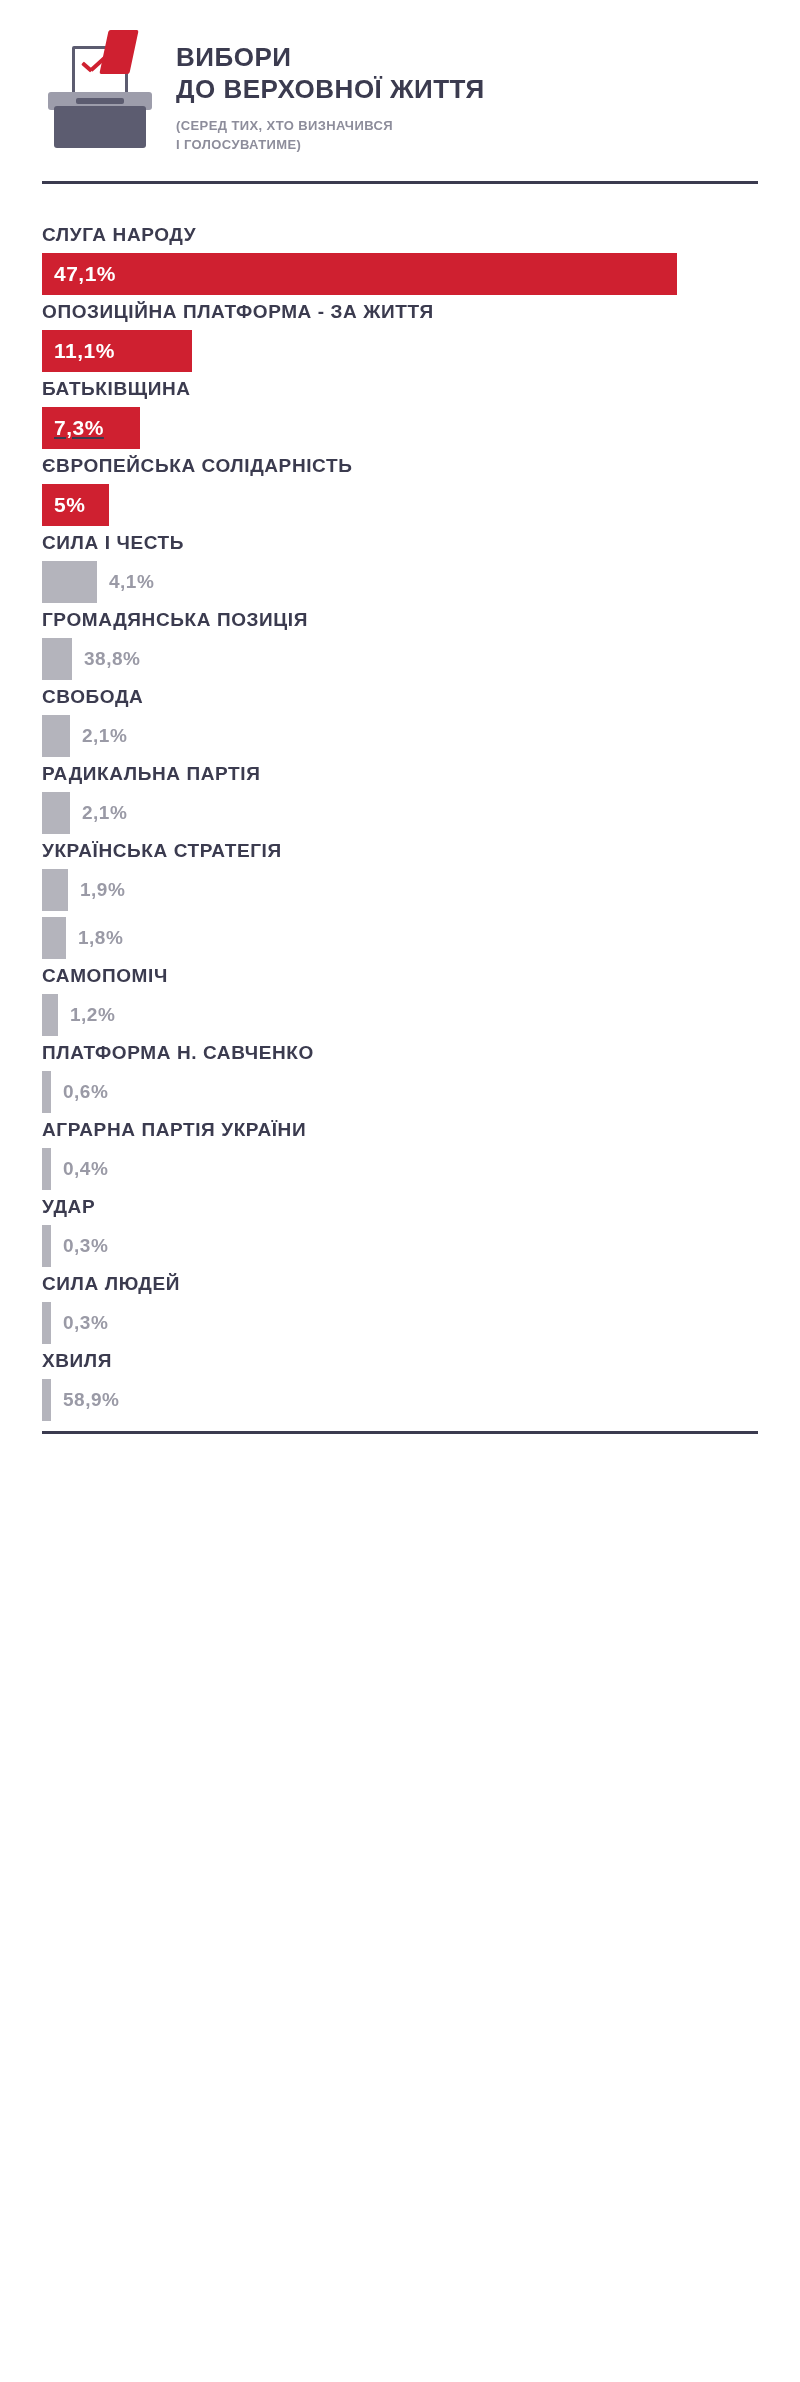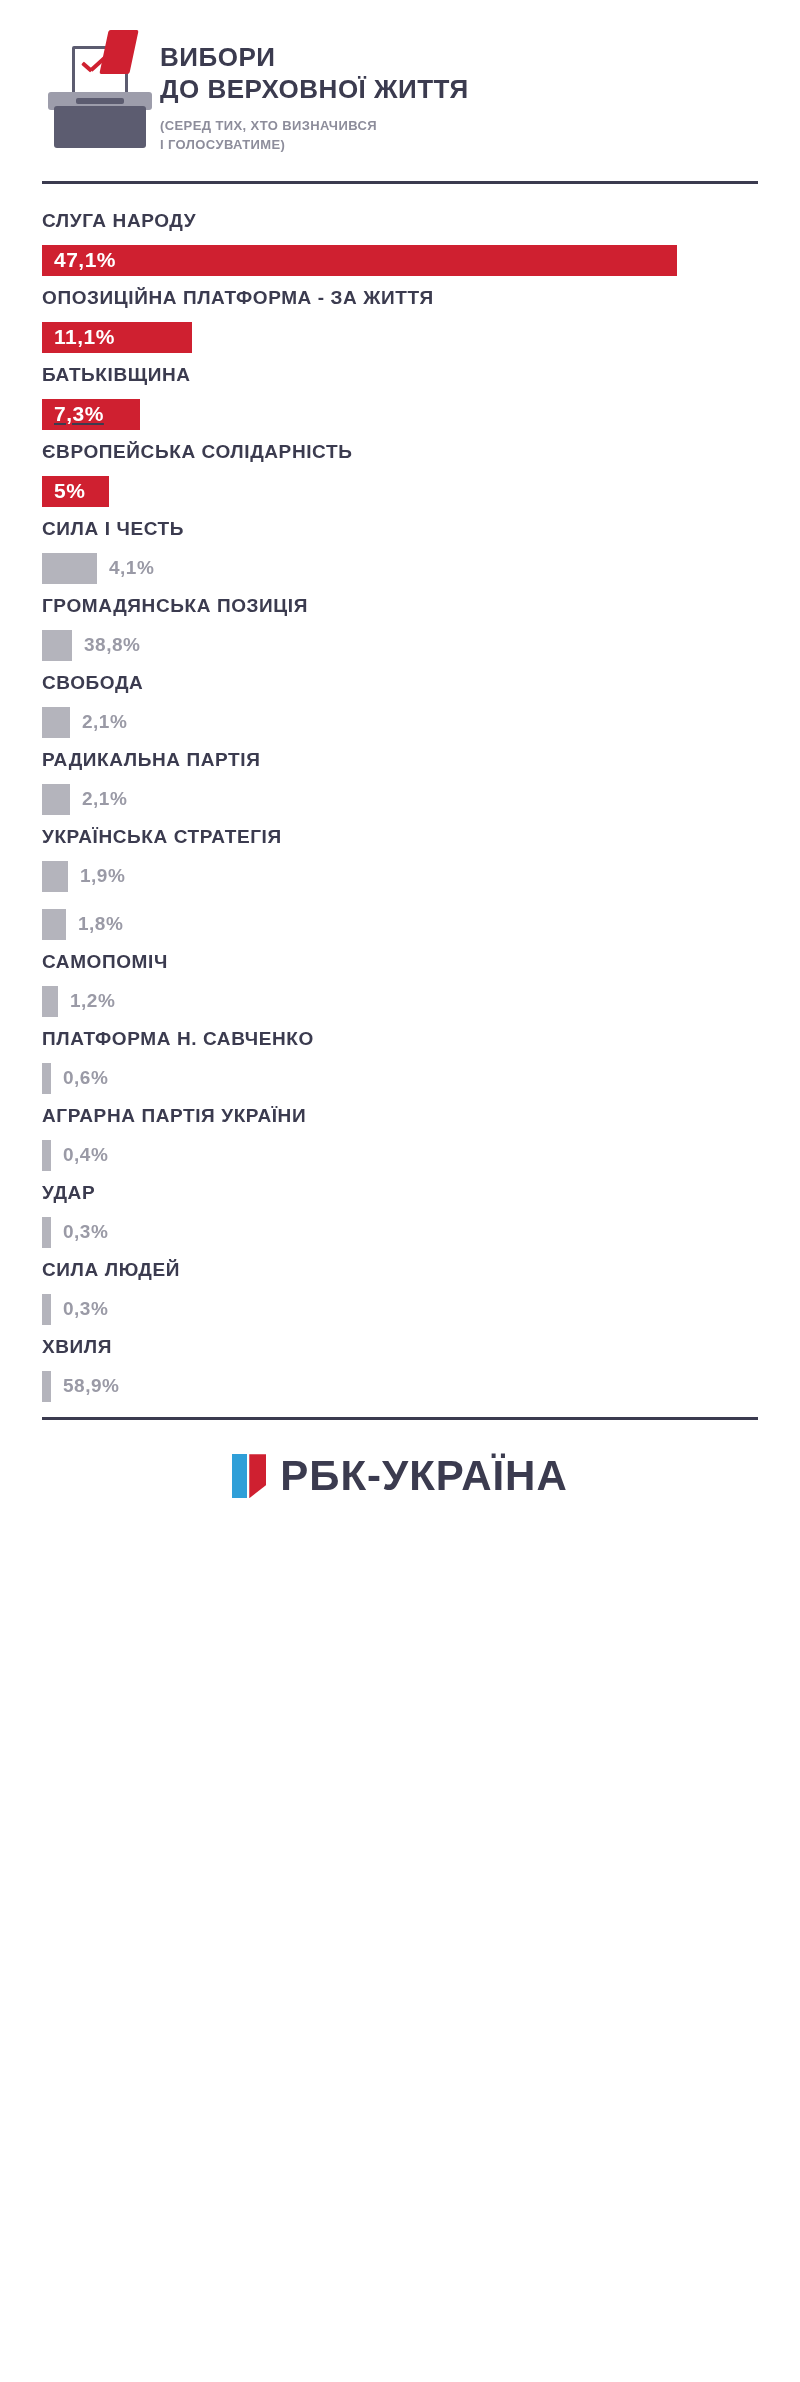--- a/index.html
+++ b/index.html
@@ -107,21 +107,21 @@
     left: 7px;
     top: 3px;
     width: 22px;
     height: 4px;
     background: #cf2030;
     transform: rotate(-42deg);
     border-radius: 1px;
   }
 
   .header-text {
-    margin-left: 6px;
+    margin-left: 22px;
     padding-top: 14px;
   }
   .title-line {
     font-size: 26px;
     font-weight: bold;
     letter-spacing: 0.5px;
     color: #3b3b4f;
     line-height: 1.22;
   }
   .subtitle {
@@ -139,40 +139,40 @@
     margin: 4px 0 0 0;
   }
   .rule-bottom {
     height: 3px;
     background: #3b3b4f;
     margin-top: 10px;
   }
 
   
   .chart {
-    padding-top: 26px;
+    padding-top: 40px;
   }
   .row {
     margin-bottom: 6px;
   }
   .row-label {
     font-size: 19px;
     font-weight: bold;
     letter-spacing: 0.6px;
     color: #3b3b4f;
     margin-bottom: 7px;
     text-transform: uppercase;
   }
   .bar-line {
     display: flex;
     align-items: center;
     height: 42px;
   }
   .bar {
-    height: 31px;
+    height: 42px;
     display: flex;
     align-items: center;
     box-sizing: border-box;
   }
   .bar.major {
     background: #cf2030;
     padding-left: 12px;
   }
   .bar.minor {
     background: #b4b4bc;
@@ -368,21 +368,14 @@
         <div class="row-label">ХВИЛЯ</div>
         <div class="bar-line">
           <div class="bar minor" style="width: 9px;"></div>
           <span class="bar-value-outside">58,9%</span>
         </div>
       </div>
     </div>
 
   <div class="rule-bottom"></div>
 
-  <div class="footer">
-    <div class="logo-mark">
-      <div class="logo-left"></div>
-      <div class="logo-right"></div>
-    </div>
-    <div class="logo-text">РБК-УКРАЇНА</div>
-  </div>
 
 </div>
 
 </body></html>

